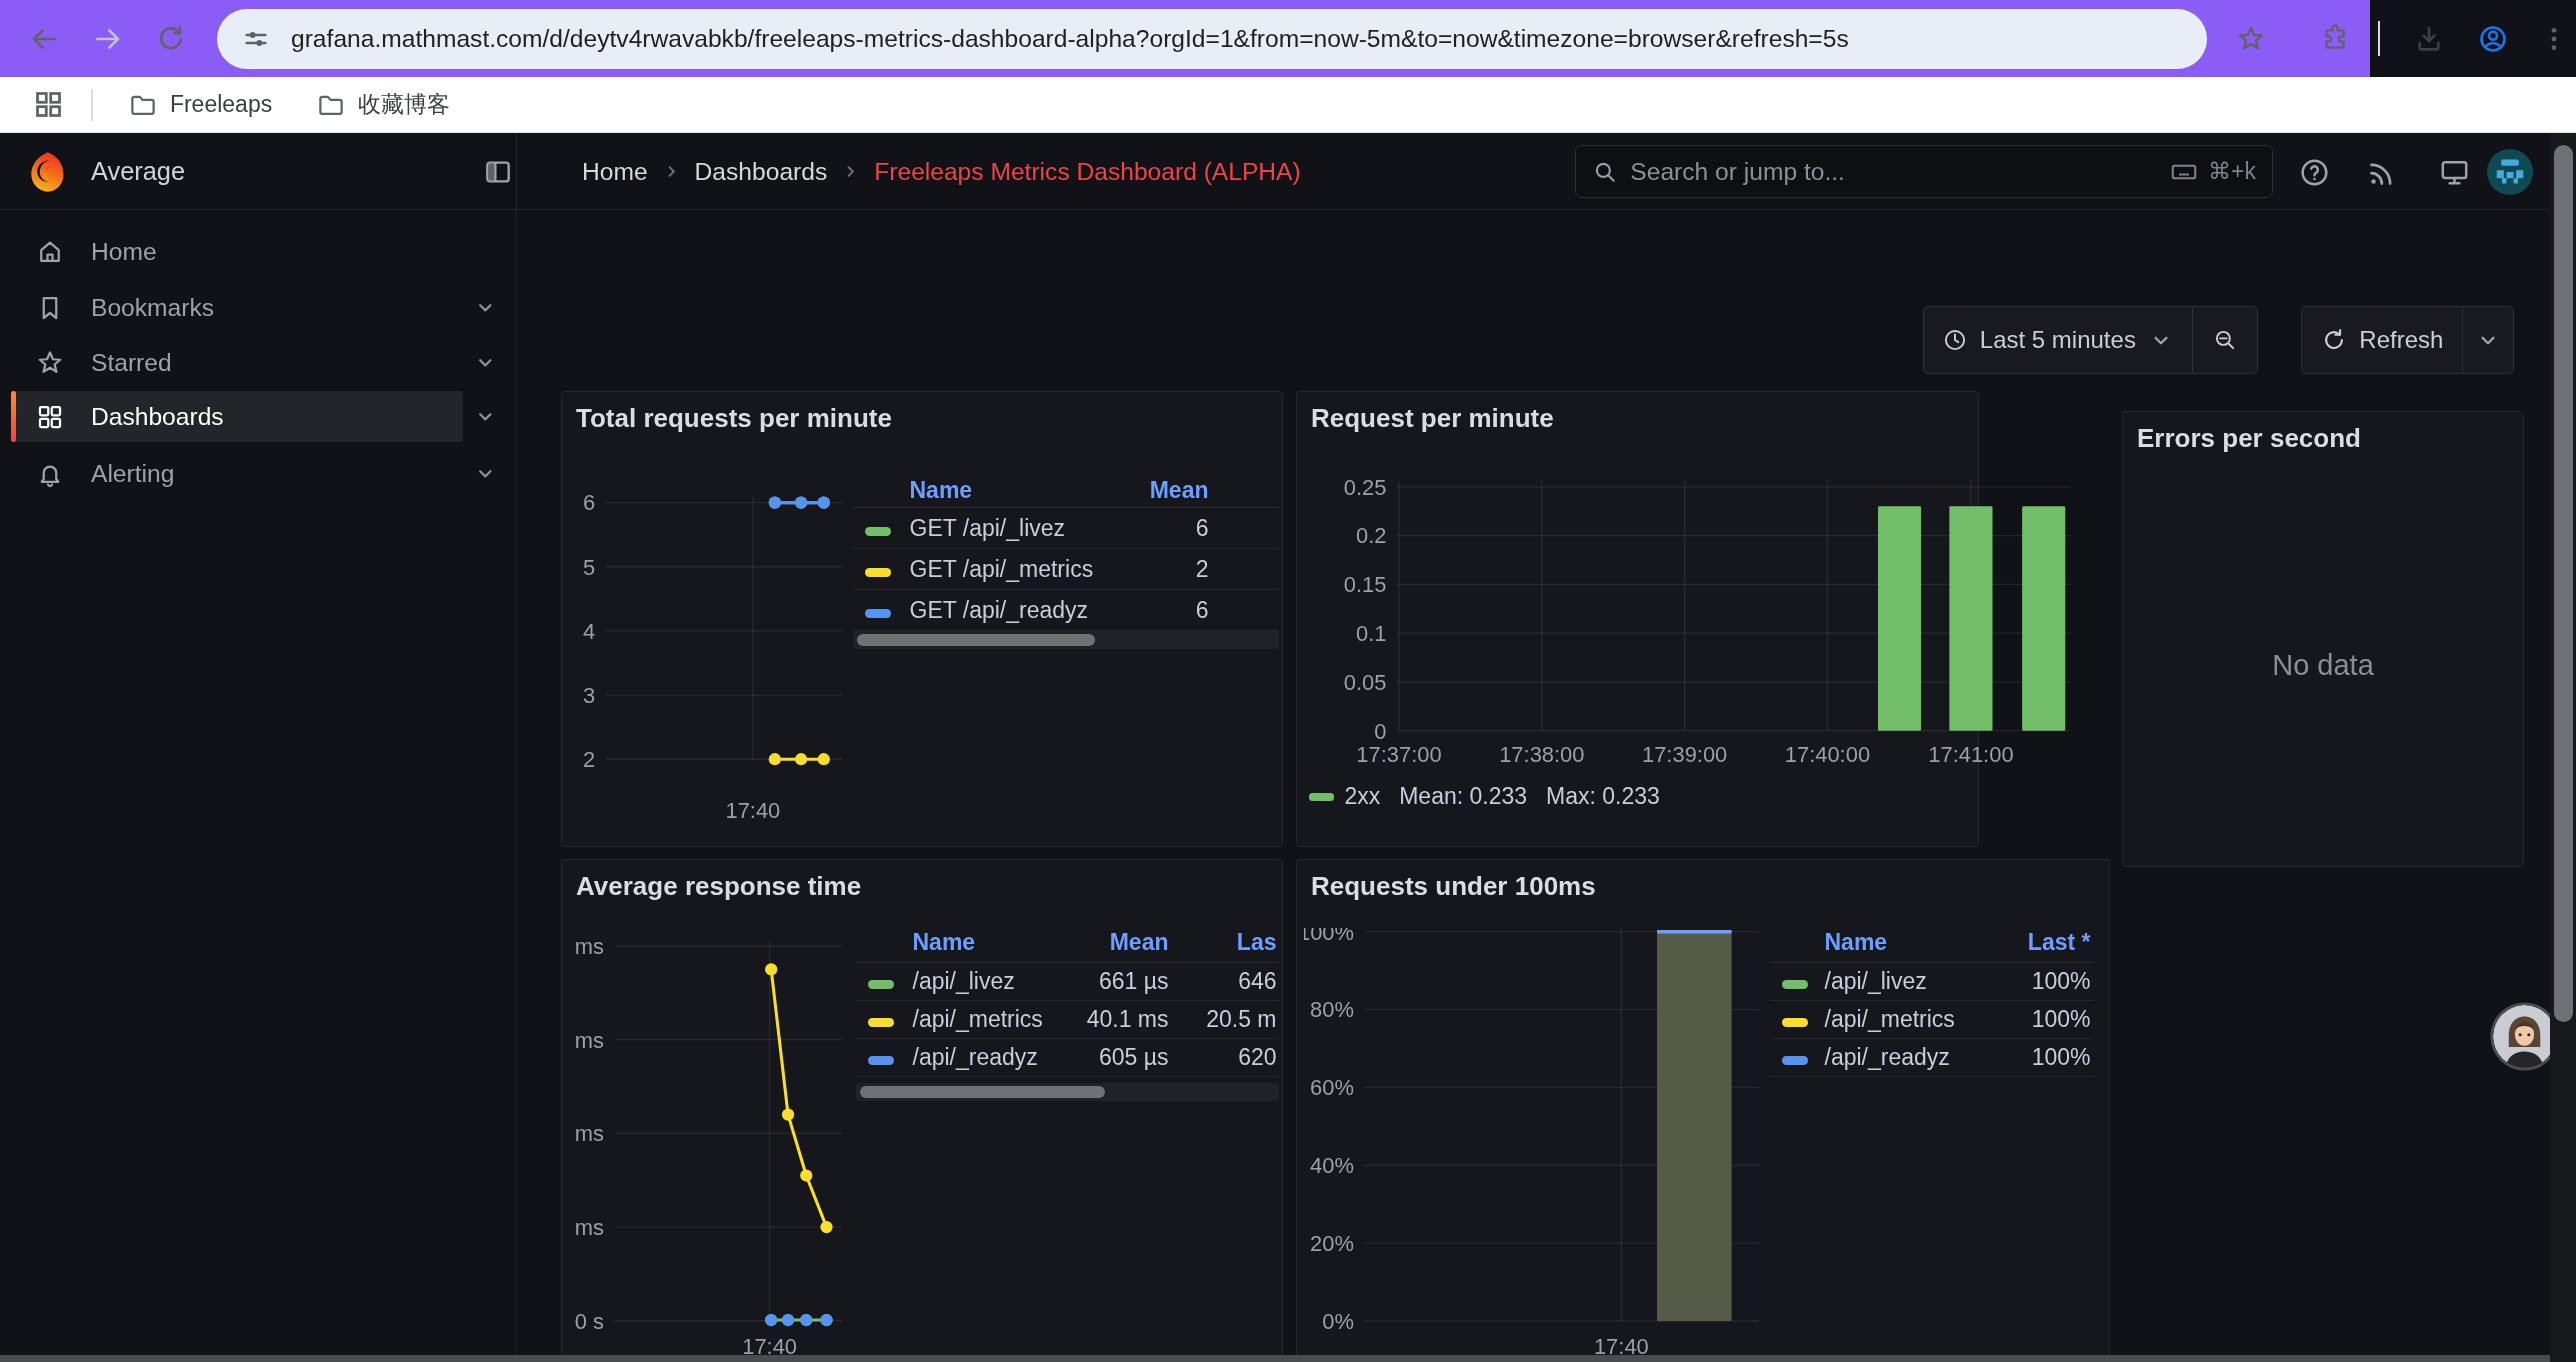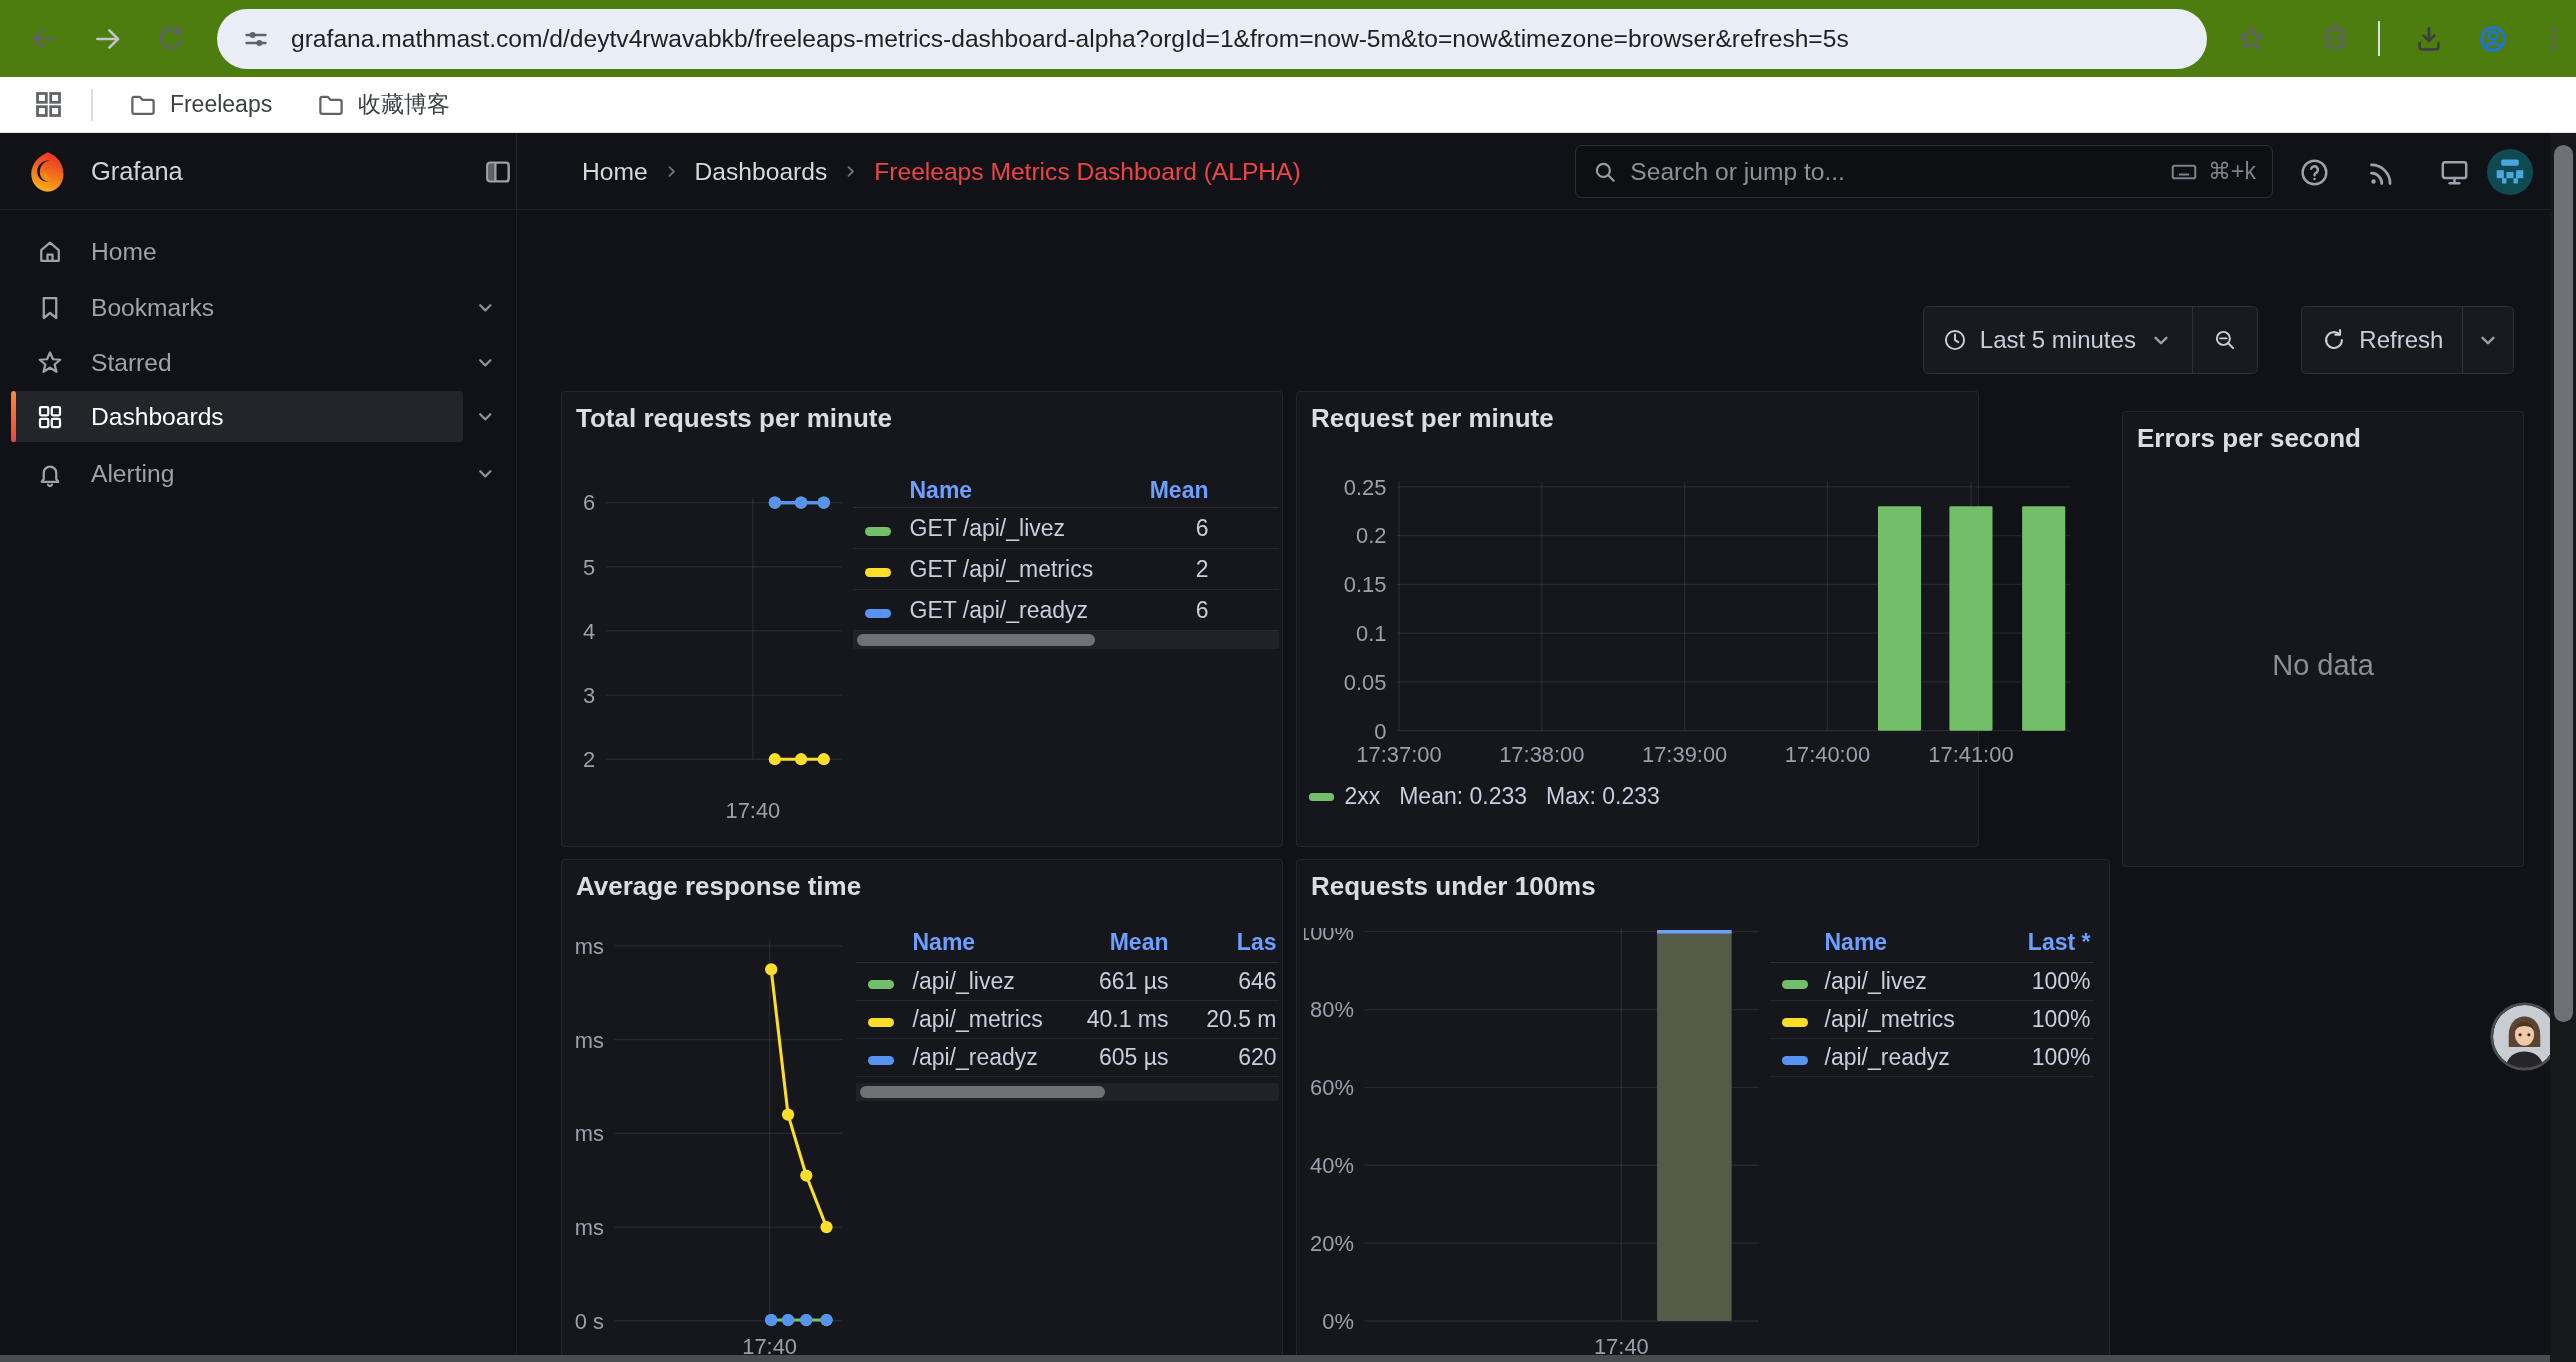--- a/index.html
+++ b/index.html
@@ -3,21 +3,21 @@
 <meta charset="utf-8">
 <style>
   * { box-sizing: border-box; margin: 0; padding: 0; }
   html,body { background:#ffffff; }
   body { font-family: "Liberation Sans", sans-serif; }
   #app { position:relative; width:2576px; height:1363px; overflow:hidden; background:#111217; }
   .abs { position:absolute; }
   svg { display:block; }
 
   
-  .c-toolbar { left:0; top:0; width:2576px; height:77px; background:#4d7c0f; }
+  .c-toolbar { left:0; top:0; width:2370px; height:77px; background:#8b5cf6; }
   .tb-icon { position:absolute; top:19px; width:39px; height:39px; color:#5f6368; display:flex; align-items:center; justify-content:center; }
   .tb-icon svg { width:32px; height:32px; }
   .omnibox { position:absolute; left:217px; top:8.8px; width:1990px; height:60px; border-radius:30px; background:#e9eef6; display:flex; align-items:center; }
   .omnibox .tune { margin-left:23px; width:32px; height:32px; color:#5f6368; }
   .url-text { margin-left:19px; font-size:24.6px; color:#202124; white-space:nowrap; overflow:hidden; }
   .tb-sep { position:absolute; top:21px; width:1.8px; height:35px; background:#dadce0; }
 
   
   .bm-bar { left:0; top:77px; width:2576px; height:56px; background:#ffffff; border-bottom:0.9px solid #e2e4e8; display:flex; align-items:center; }
   .bm-apps { margin-left:32px; width:33px; height:33px; color:#5f6368; }
@@ -217,21 +217,21 @@
           <linearGradient id="gflame" x1="0" y1="1" x2="0.3" y2="0">
             <stop offset="0" stop-color="#fbc117"></stop>
               <stop offset="0.55" stop-color="#f2741b"></stop>
               <stop offset="1" stop-color="#ef3b25"></stop>
           </linearGradient>
         </defs>
         <path fill="url(#gflame)" d="M33 2C20 8 8 19 8 35c0 15 11 26 25 27 14-1 24-12 24-26C57 19 47 7 33 2Z"></path>
         <path fill="#111217" d="M36 14c-9 2-15 9-15 18 0 8 6 14 13 15-9 1-17-6-17-16 0-9 8-17 19-17Z"></path>
         <path fill="url(#gflame)" d="M38 24c-5 1-8 5-8 10 0 4 3 8 7 8-5 1-10-3-10-9 0-5 5-10 11-9Z"></path>
       </svg>
-      <div class="brand-label">Grafana</div>
+      <div class="brand-label">Average</div>
       <svg class="toggle-icon" viewBox="0 0 24 24" fill="none" stroke="currentColor" stroke-width="1.8">
           <rect x="4" y="5" width="16" height="14" rx="2"></rect>
           <line x1="10" y1="5" x2="10" y2="19"></line>
           <rect x="5" y="6" width="4" height="12" fill="currentColor" stroke="none" opacity="0.55"></rect>
         </svg>
       <div class="hdr-vsep"></div>
       <div class="breadcrumb" id="breadcrumb-mount">
           <span class="crumb">Home</span>
           <span class="crumb-sep">
             <svg viewBox="0 0 24 24" width="19" height="19" fill="none" stroke="currentColor" stroke-width="2.4" stroke-linecap="round" stroke-linejoin="round">

